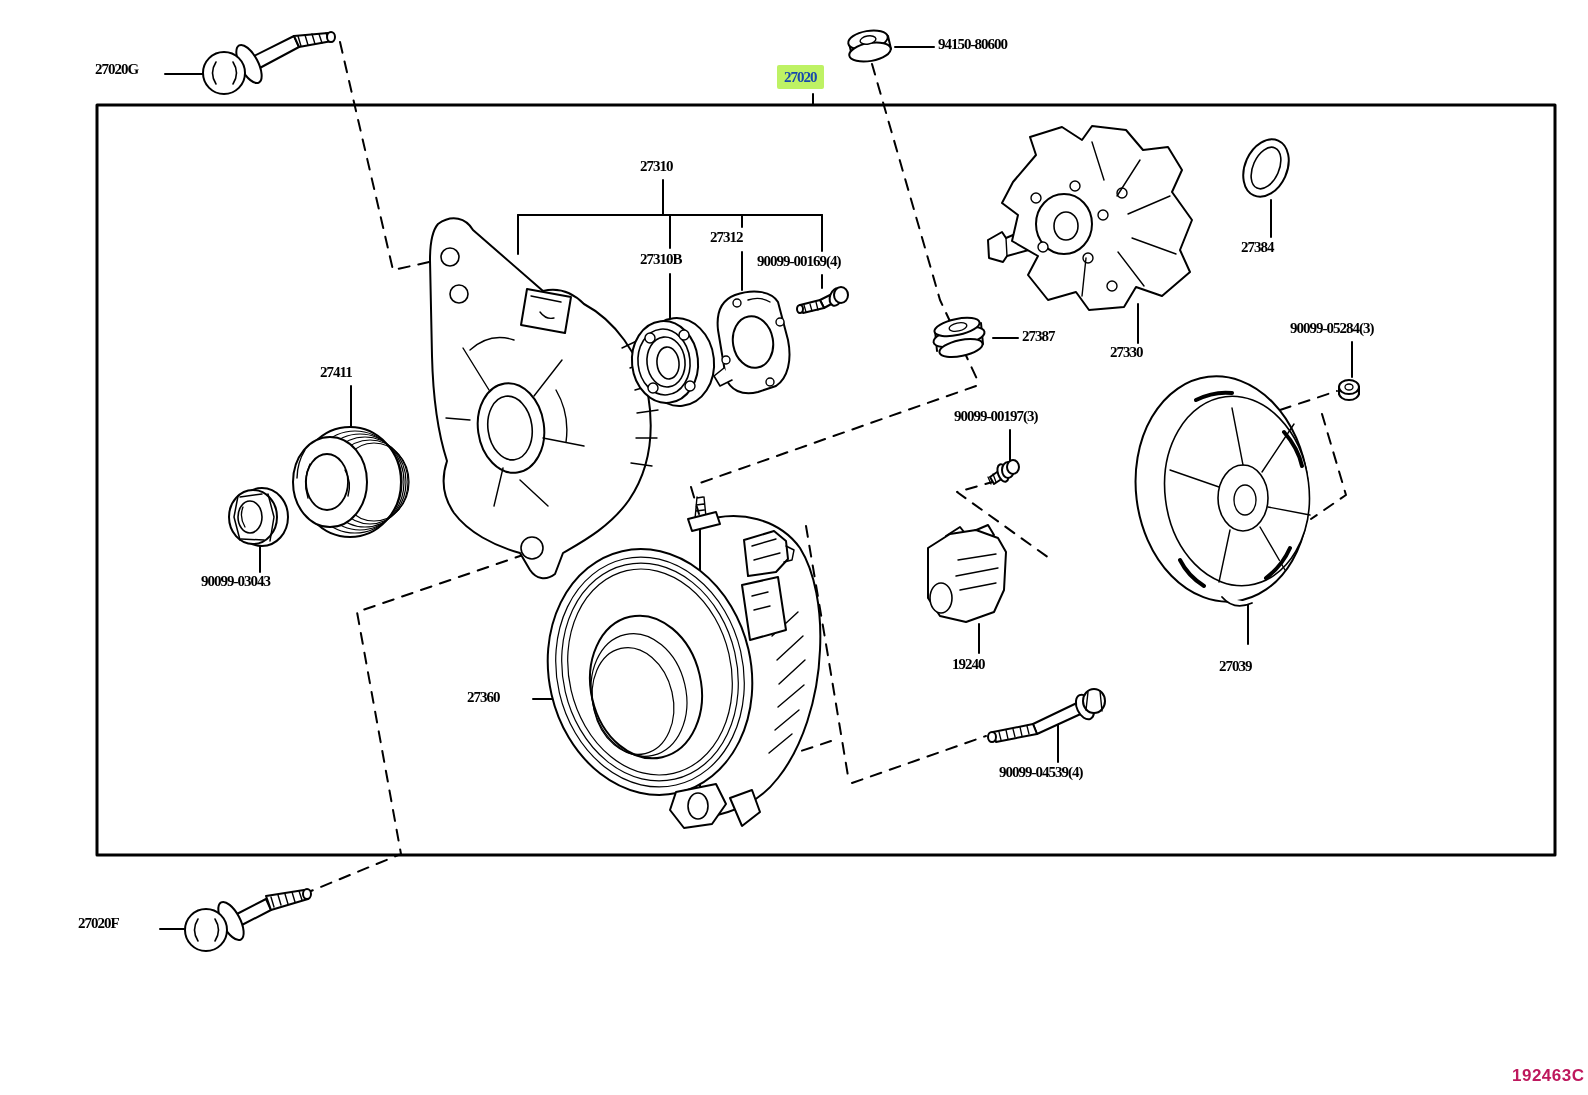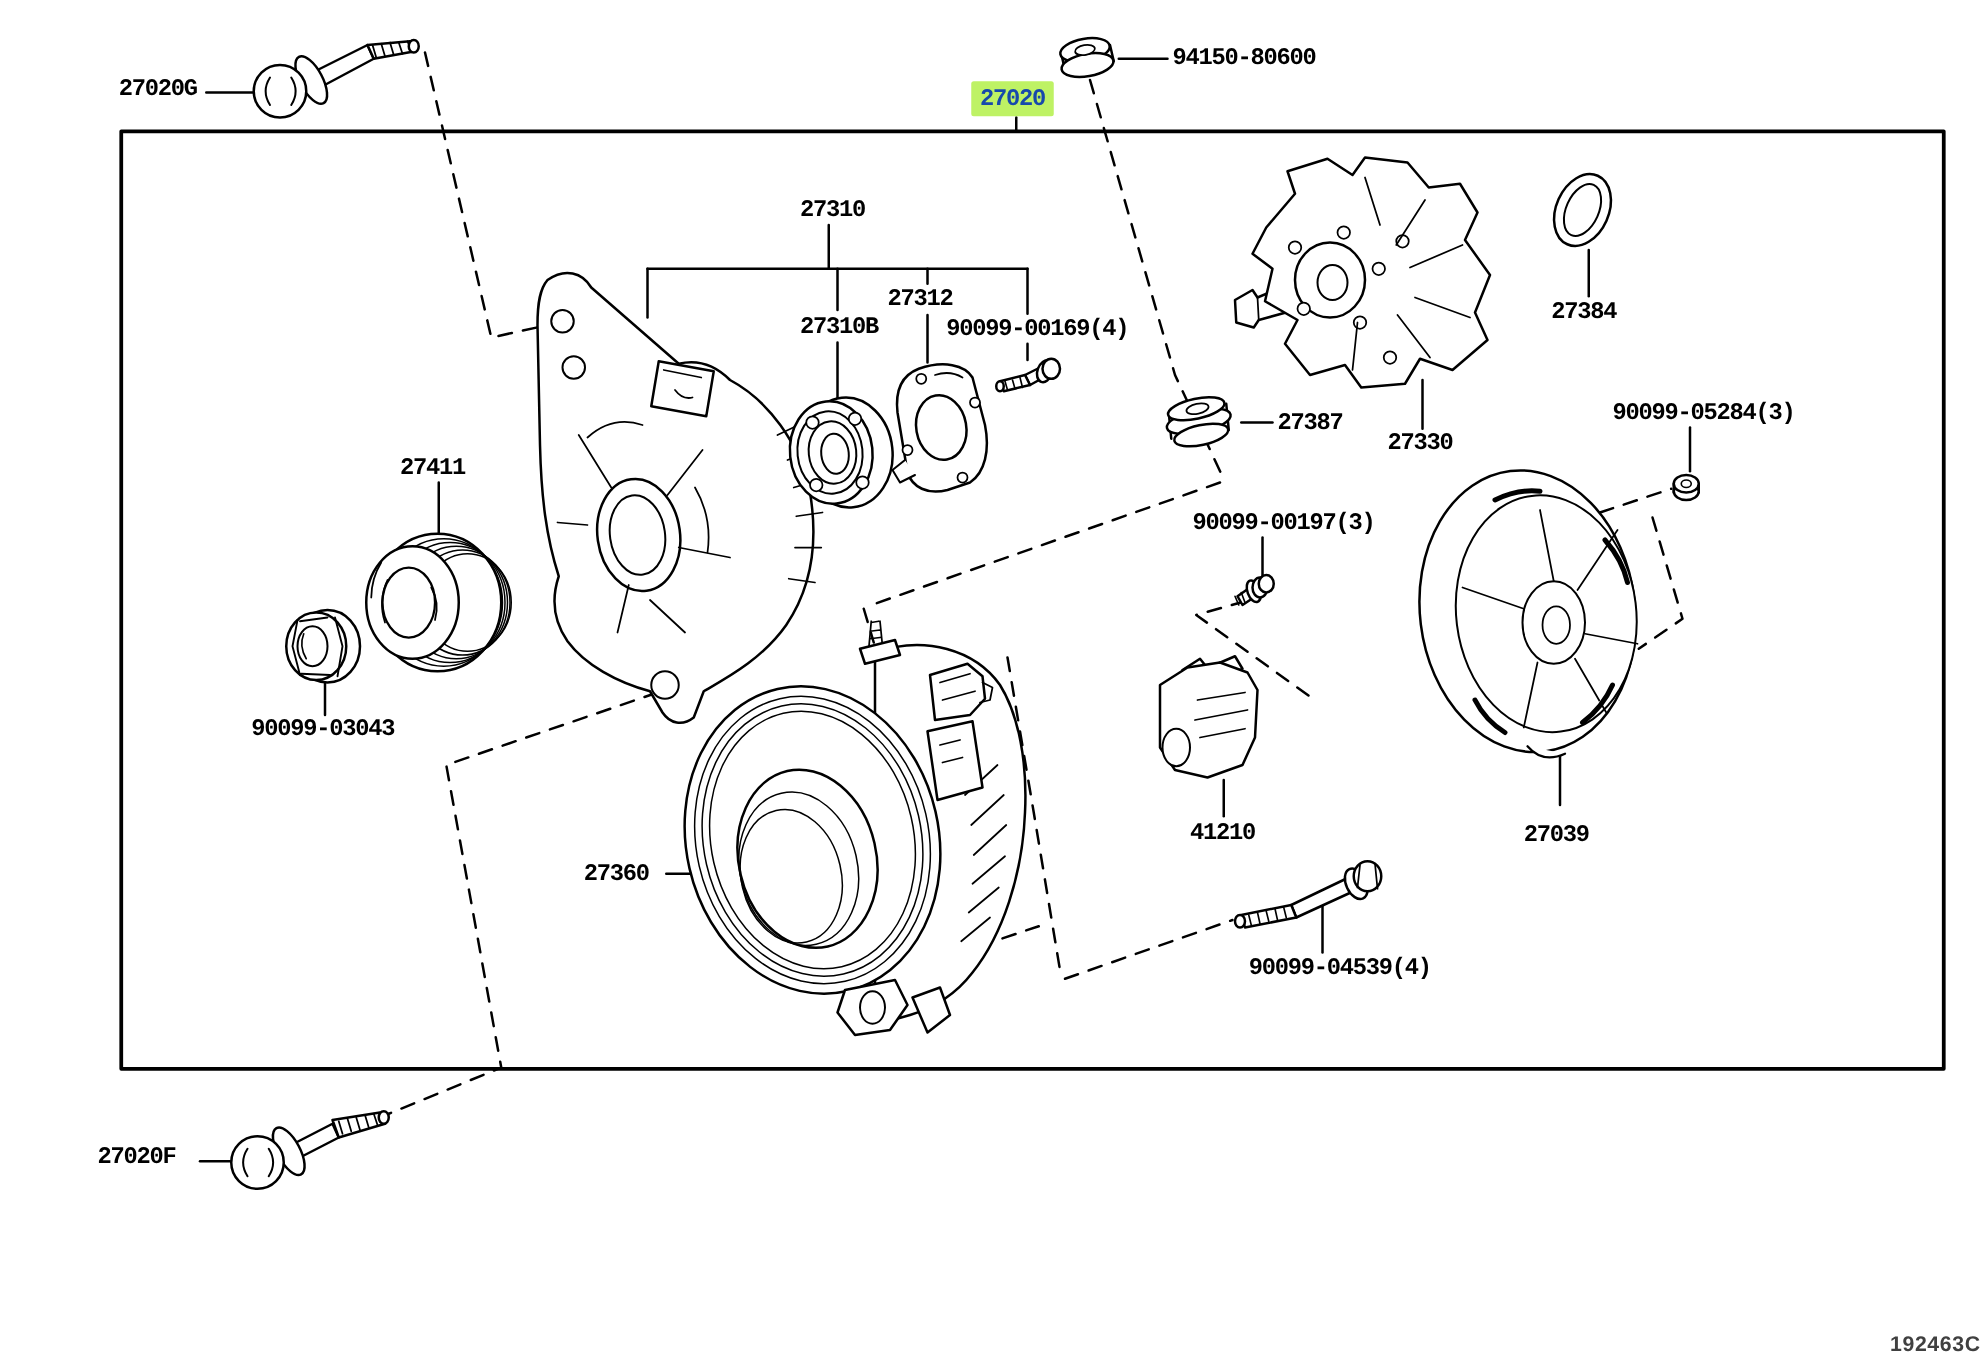--- a/index.html
+++ b/index.html
@@ -7,43 +7,43 @@
     position:relative;
     width:1588px;height:1095px;
     background:#fff;
     font-family:"DejaVu Sans Mono","Liberation Mono",monospace;
     overflow:hidden;
   }
   .art{position:absolute;left:0;top:0;}
   .labels{position:absolute;left:0;top:0;width:100%;height:100%;}
   .part-label{
     position:absolute;
-    font-family:Liberation Mono, monospace;
+    font-family:Liberation Serif, serif;
     font-weight:bold;
-    font-size:19px;
+    font-size:15px;
     line-height:1;
     letter-spacing:-1px;
     color:#000;
     white-space:nowrap;
     cursor:pointer;
   }
   .part-label.highlighted{
     background:#a4c6ee;
     color:#1749ac;
     padding:5px 7px 4px 7px;
     border-radius:2px;
     transform:translate(-7px,-5px);
   }
   .diagram-code{
     position:absolute;
     font-family:"Liberation Sans","DejaVu Sans",sans-serif;
     font-weight:bold;
     font-size:17px;
     letter-spacing:0.5px;
-    color:#404040;
+    color:#be185d;
     white-space:nowrap;
   }
 </style>
 </head>
 <body>
 
 <div class="stage">
 
   <svg class="art" width="1588" height="1095" viewBox="0 0 1588 1095" stroke="#000" fill="none" stroke-width="2" stroke-linecap="round" stroke-linejoin="round">
 
@@ -297,21 +297,21 @@
       <div class="part-label" style="left: 710px; top: 230px;">27312</div>
       <div class="part-label" style="left: 640px; top: 252px;">27310B</div>
       <div class="part-label" style="left: 757px; top: 254px; text-align: right;">90099-00169(4)</div>
       <div class="part-label" style="left: 1241px; top: 240px;">27384</div>
       <div class="part-label" style="left: 1290px; top: 321px;">90099-05284(3)</div>
       <div class="part-label" style="left: 1022px; top: 329px;">27387</div>
       <div class="part-label" style="left: 1110px; top: 345px;">27330</div>
       <div class="part-label" style="left: 320px; top: 365px;">27411</div>
       <div class="part-label" style="left: 954px; top: 409px;">90099-00197(3)</div>
       <div class="part-label" style="left: 201px; top: 574px;">90099-03043</div>
-      <div class="part-label" style="left: 952px; top: 657px;">41210</div>
+      <div class="part-label" style="left: 952px; top: 657px;">19240</div>
       <div class="part-label" style="left: 1219px; top: 647px; margin-top: 12px;">27039</div>
       <div class="part-label" style="left: 467px; top: 690px;">27360</div>
       <div class="part-label" style="left: 999px; top: 765px;">90099-04539(4)</div>
       <div class="part-label" style="left: 78px; top: 916px;">27020F</div>
     </div>
 
   <div class="diagram-code" style="left:1512px;top:1066px;">192463C</div>
 </div>
 
 </body></html>

